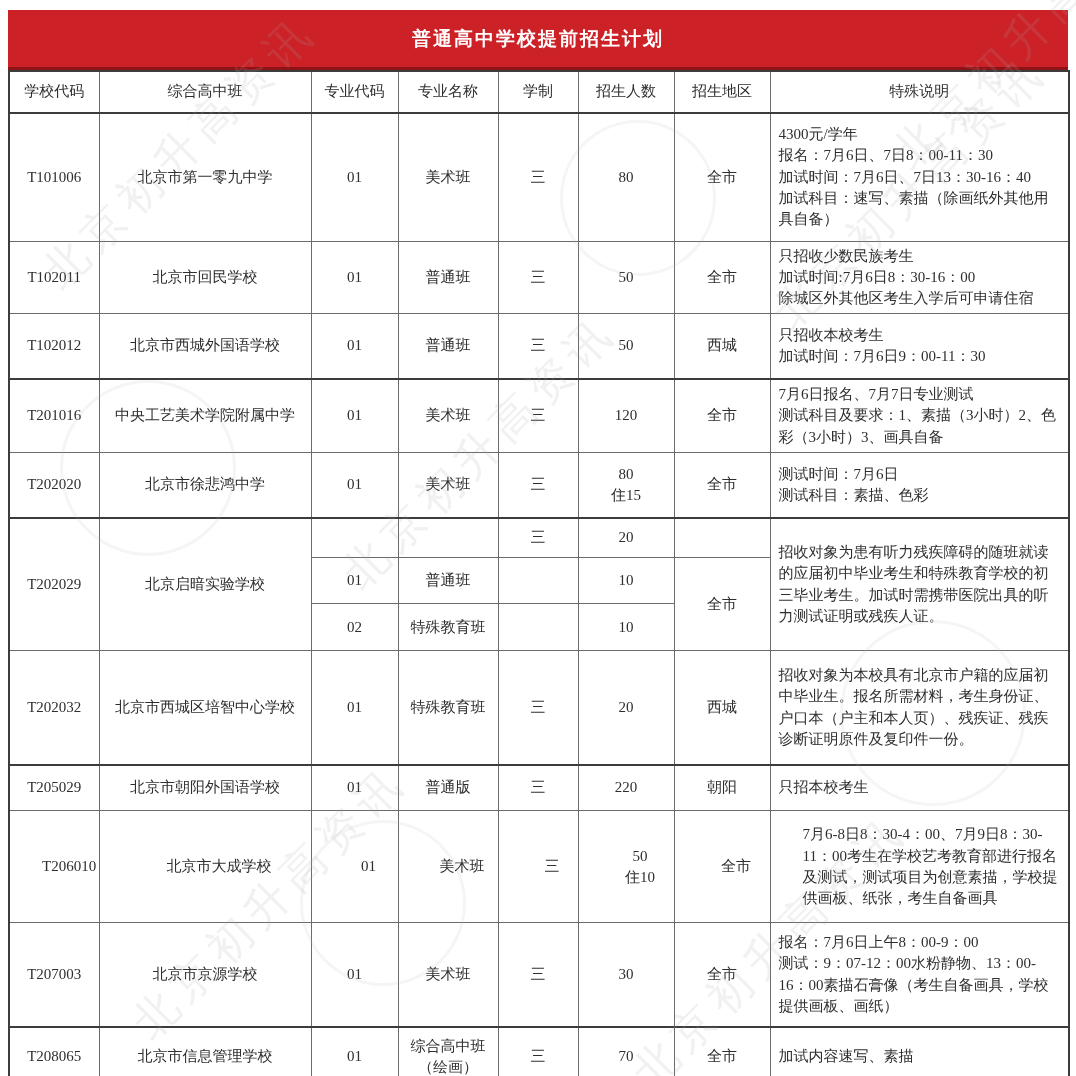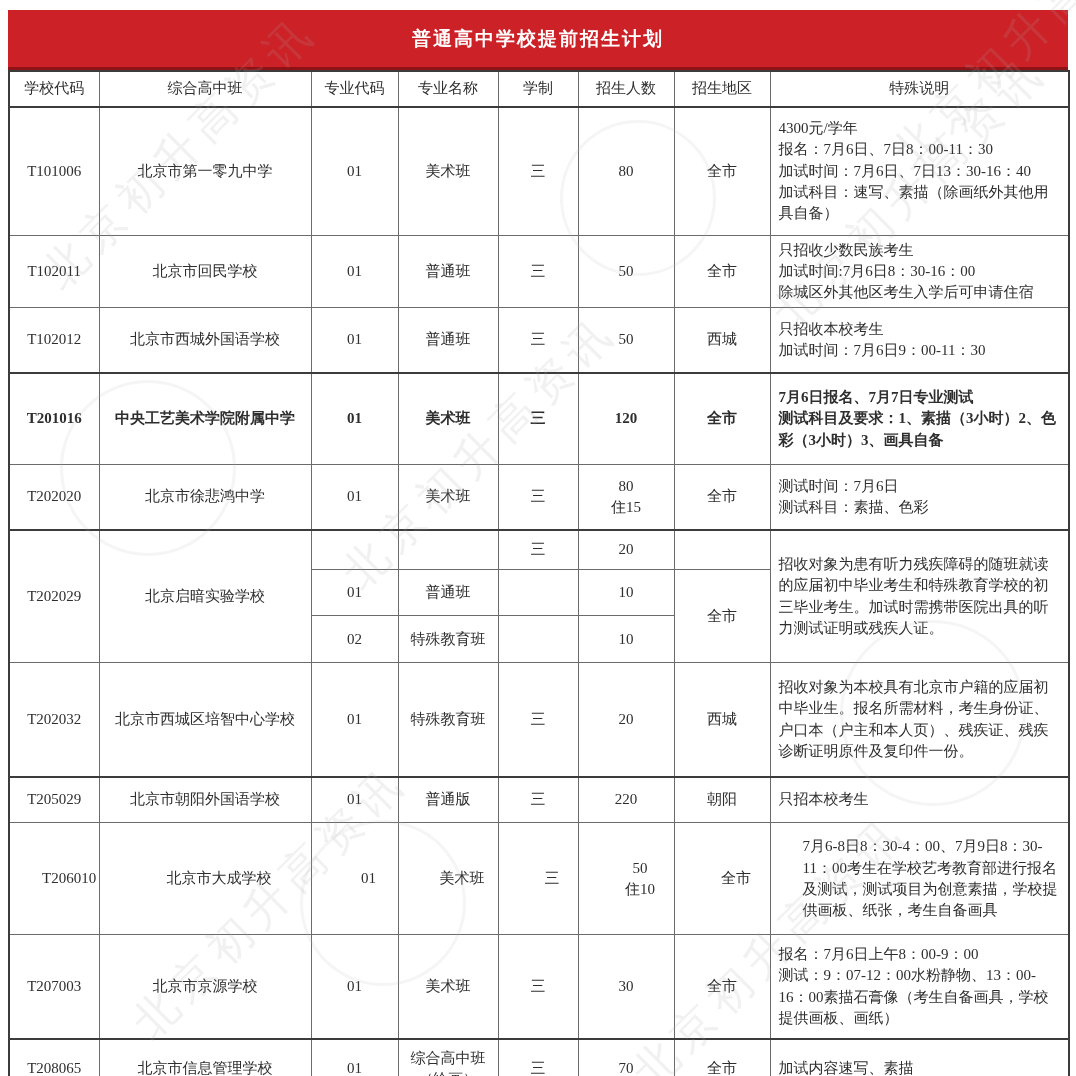--- a/index.html
+++ b/index.html
@@ -20,26 +20,26 @@
     border:2px solid #3c3c3c;
   }
   td,th{
     border:1px solid #6b6b6b;
     font-size:15px;font-weight:normal;
     text-align:center;vertical-align:middle;
     padding:2px 4px;box-sizing:border-box;
     white-space:pre-line;line-height:1.42;
     overflow:hidden;
   }
-  tr.header th{border-bottom:2px solid #3c3c3c;height:36px;}
+  tr.header th{border-bottom:2px solid #3c3c3c;height:42px;}
   td.notes{text-align:left;padding:4px 8px;}
   tr.thick td{border-bottom:2px solid #3c3c3c;}
   
   tr.h128 td{height:128px;margin-top:16px;} tr.h70 td{height:70px;} tr.h65 td{height:65px;}
-  tr.h74 td{height:92px;font-weight:bold;}  tr.h46 td{height:46px;} tr.h40 td{height:40px;}
+  tr.h74 td{height:74px;}  tr.h46 td{height:46px;} tr.h40 td{height:40px;}
   tr.h47 td{height:47px;}  tr.h114 td{height:114px;} tr.h112 td{height:112px;padding-left:32px;}
   tr.h104 td{height:104px;} tr.h60 td{height:60px;}
   
   .wm-layer{position:absolute;left:0;top:0;width:1076px;height:1076px;z-index:5;pointer-events:none;}
   .wm-text{
     position:absolute;font-size:44px;letter-spacing:8px;white-space:nowrap;
     color:rgba(170,170,170,0.16);transform:rotate(-45deg);transform-origin:left top;
     font-family:"Liberation Sans","DejaVu Sans",sans-serif;
   }
   .wm-circle{

